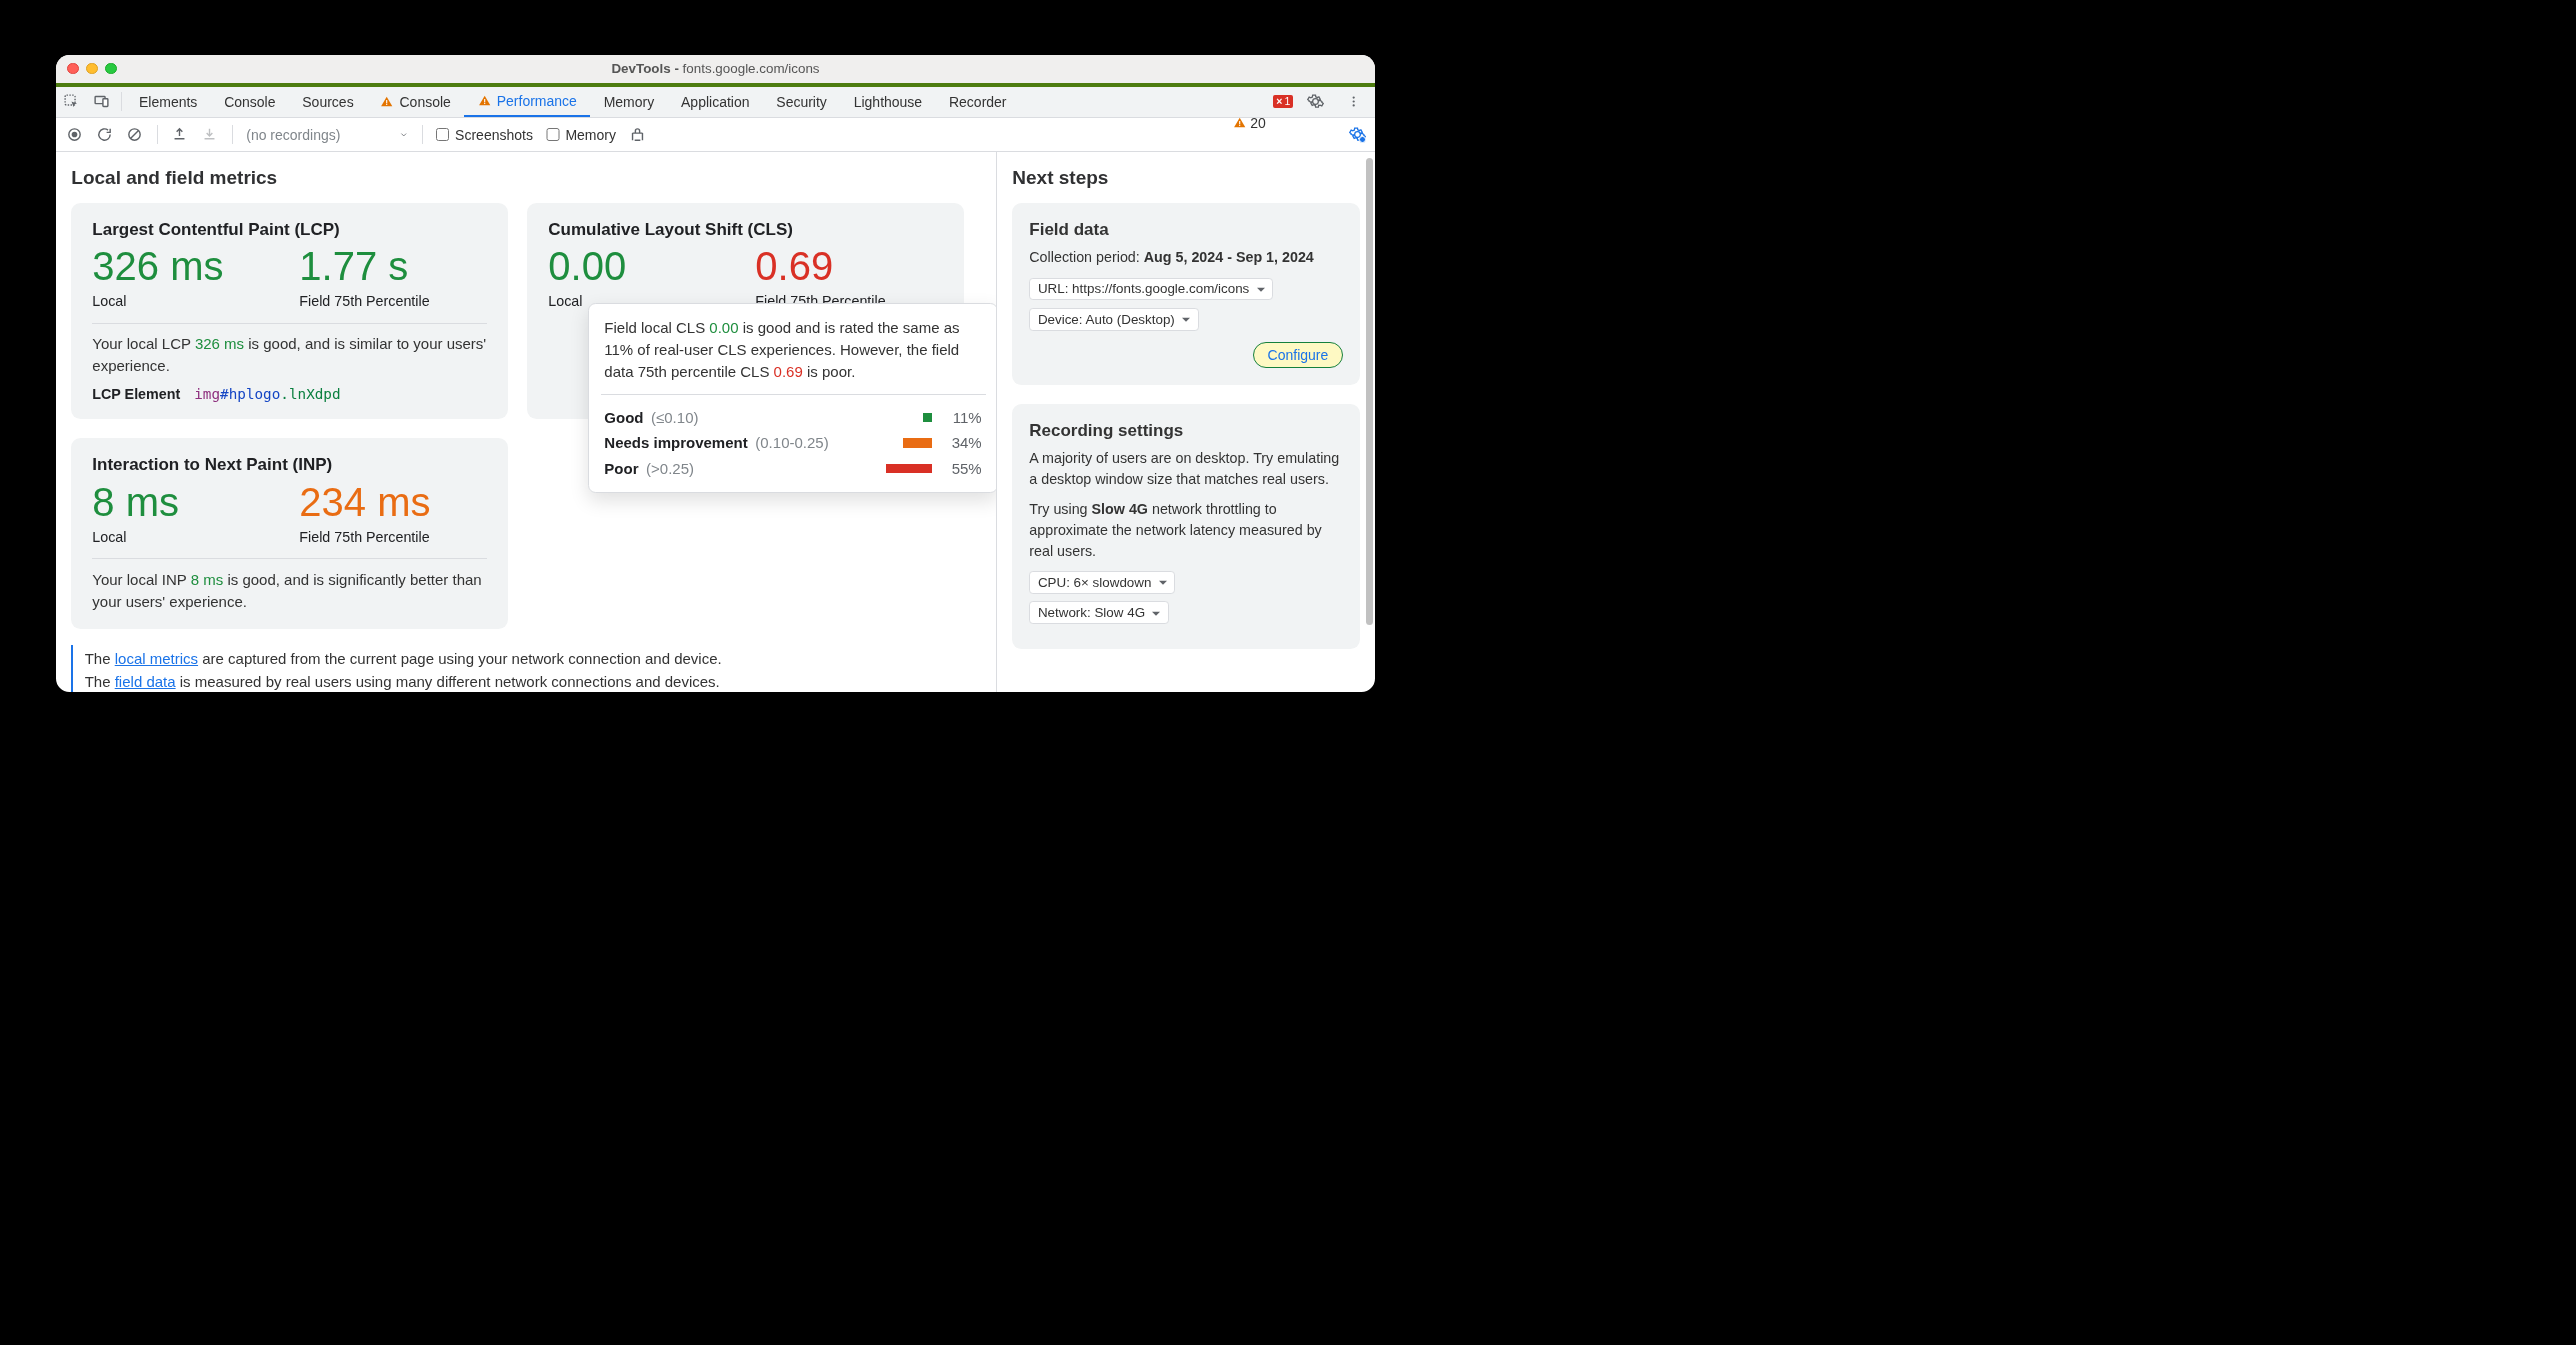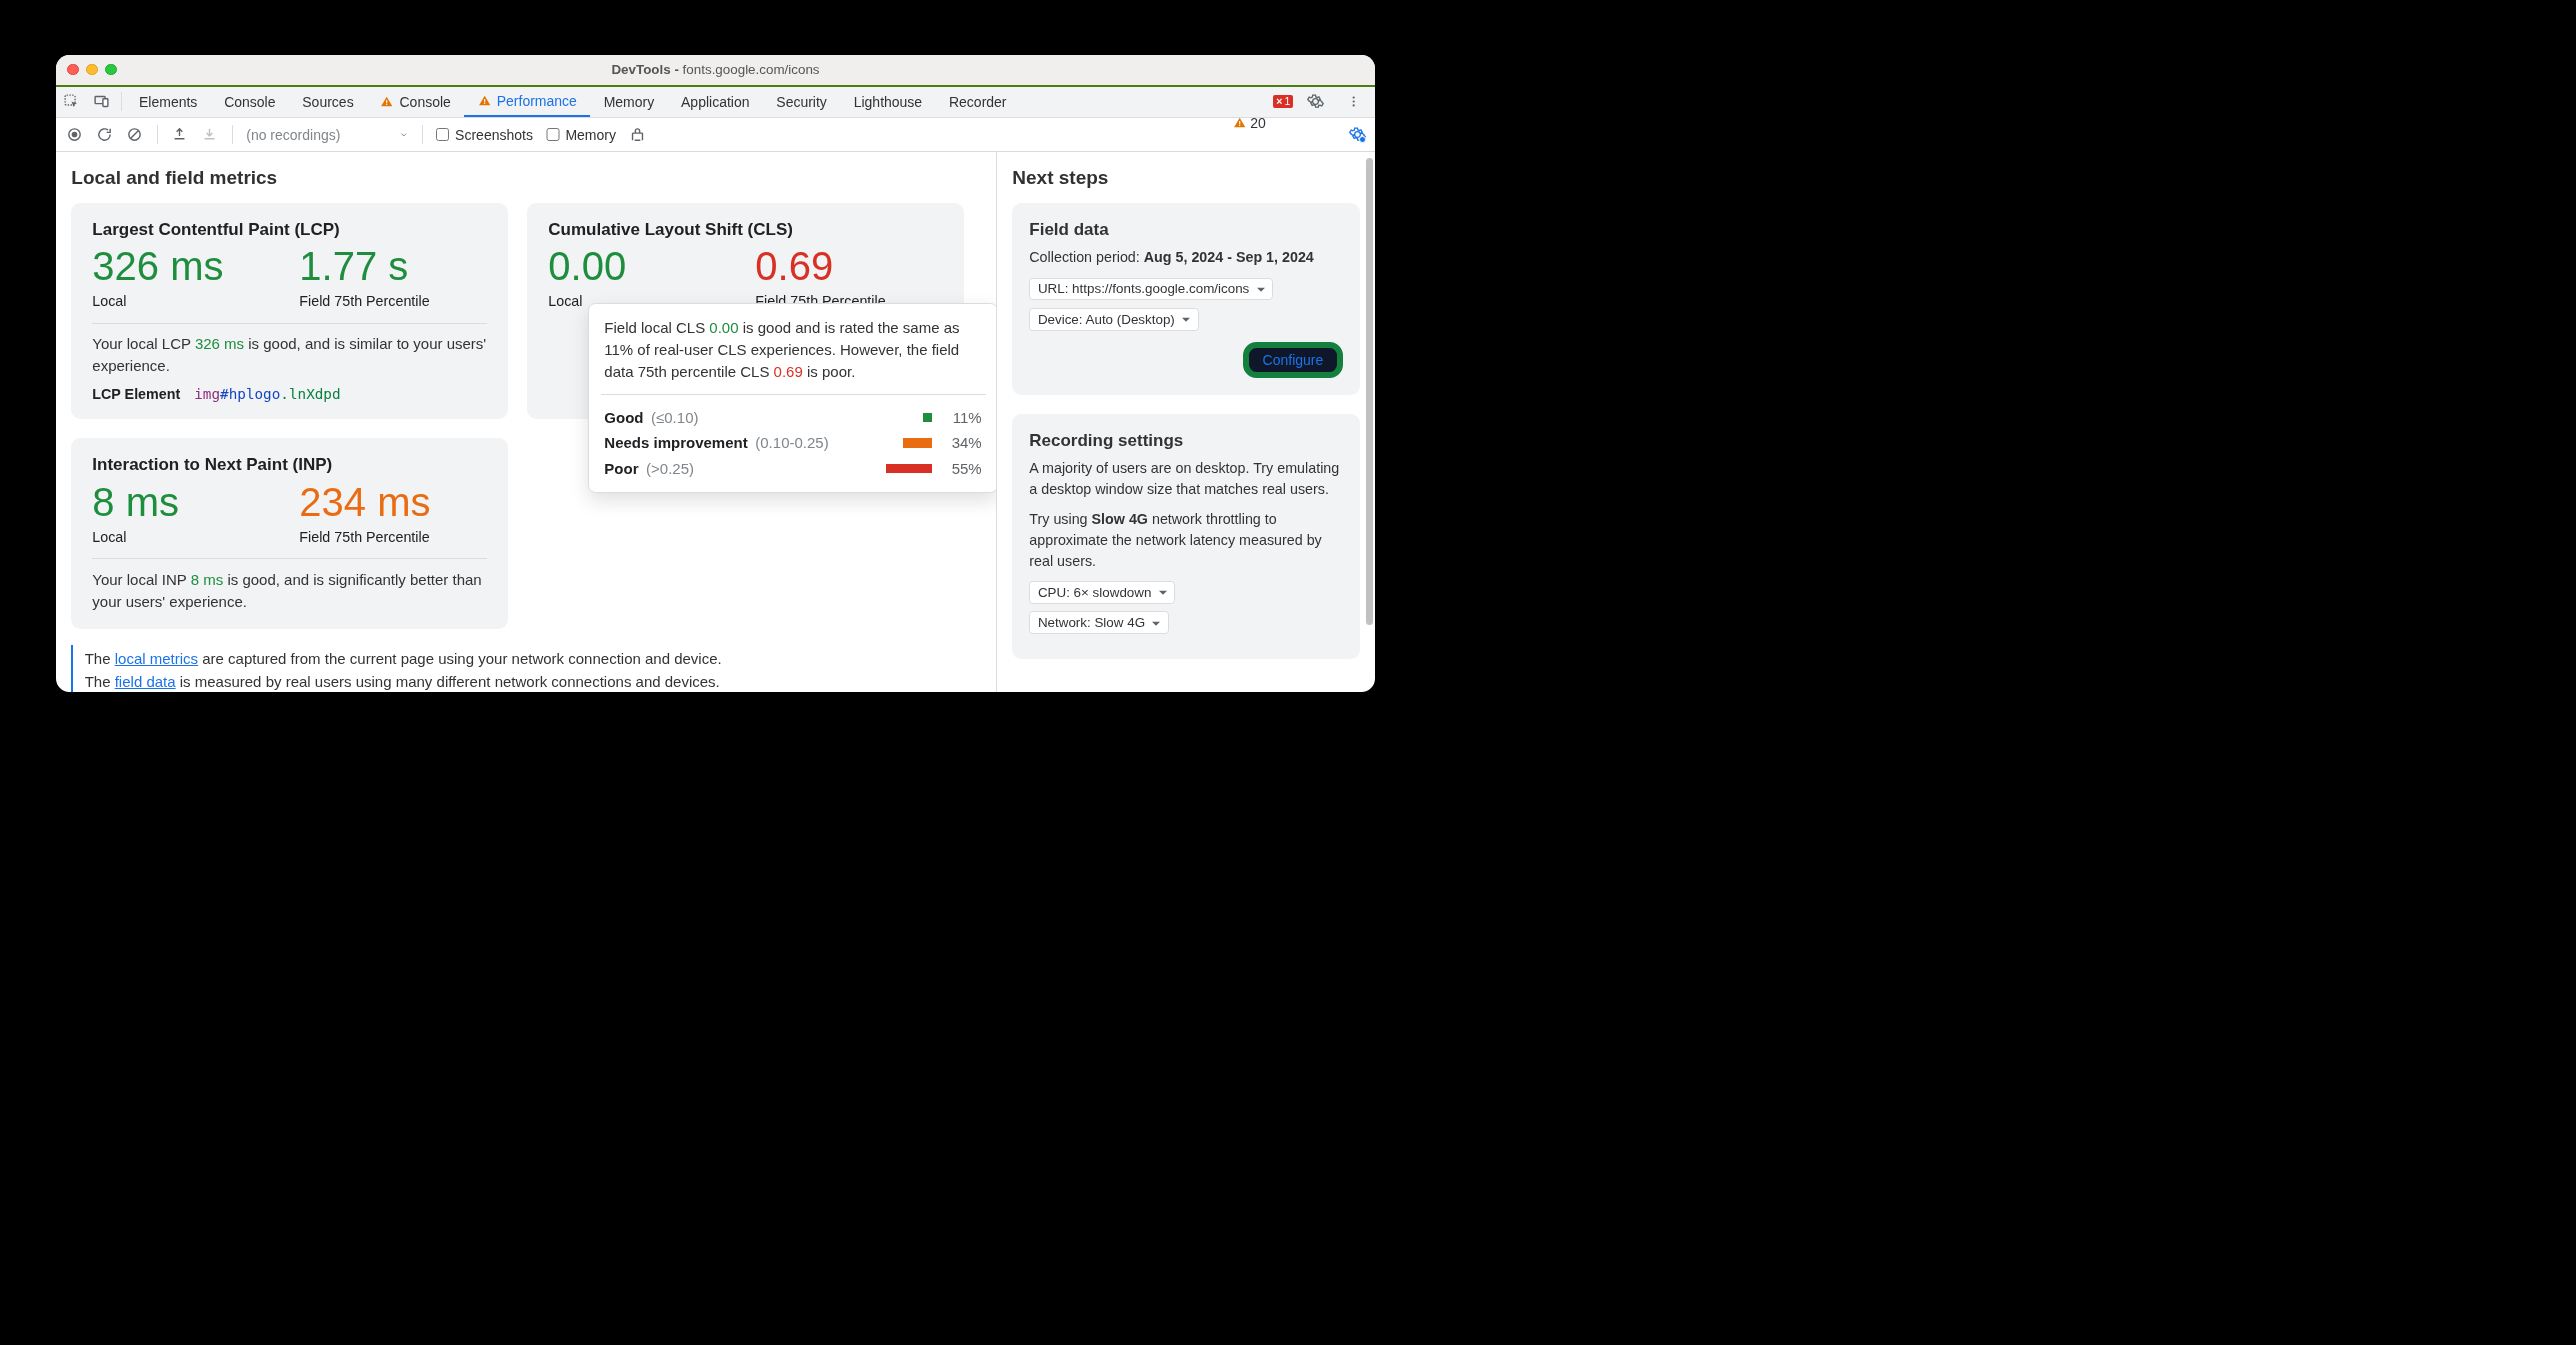--- a/index.html
+++ b/index.html
@@ -25,21 +25,21 @@
     box-shadow: 0 19px 48px rgba(0,0,0,0.5);
     overflow: hidden;
     display: flex;
     flex-direction: column;
     position: relative;
   }
 
   .titlebar {
     height: 31.5px;
     background: #f0efee;
-    border-bottom: 2px solid #4d7c0f;
+    border-bottom: 4px solid #4d7c0f;
     display: flex;
     align-items: center;
     padding: 0 11.4px;
     flex-shrink: 0;
   }
   .traffic { display: flex; gap: 7.6px; width: 105px; }
   .tl { width: 11.4px; height: 11.4px; border-radius: 50%; }
   .tl.red    { background: #ff5f57; border: 0.5px solid #e0443e; }
   .tl.yellow { background: #ffbd2e; border: 0.5px solid #dea123; }
   .tl.green  { background: #28c940; border: 0.5px solid #1aab29; }
@@ -268,23 +268,23 @@
     right: 7.6px; top: 50%;
     transform: translateY(-30%);
     width: 0; height: 0;
     border-left: 4.8px solid transparent;
     border-right: 4.8px solid transparent;
     border-top: 4.8px solid #5f6368;
   }
 
   .btn-configure {
     float: right;
-    border: 6px solid #15803d;
+    border: 1px solid #15803d;
     color: #1a73e8;
-    background: #0f172a;
+    background: #fef9c3;
     border-radius: 13.4px;
     padding: 3.8px 13.4px;
     font-size: 14px;
     margin-top: 3.8px;
   }
 
   .scrolltrack {
     position: absolute;
     right: 1.9px;
     top: 103px;

